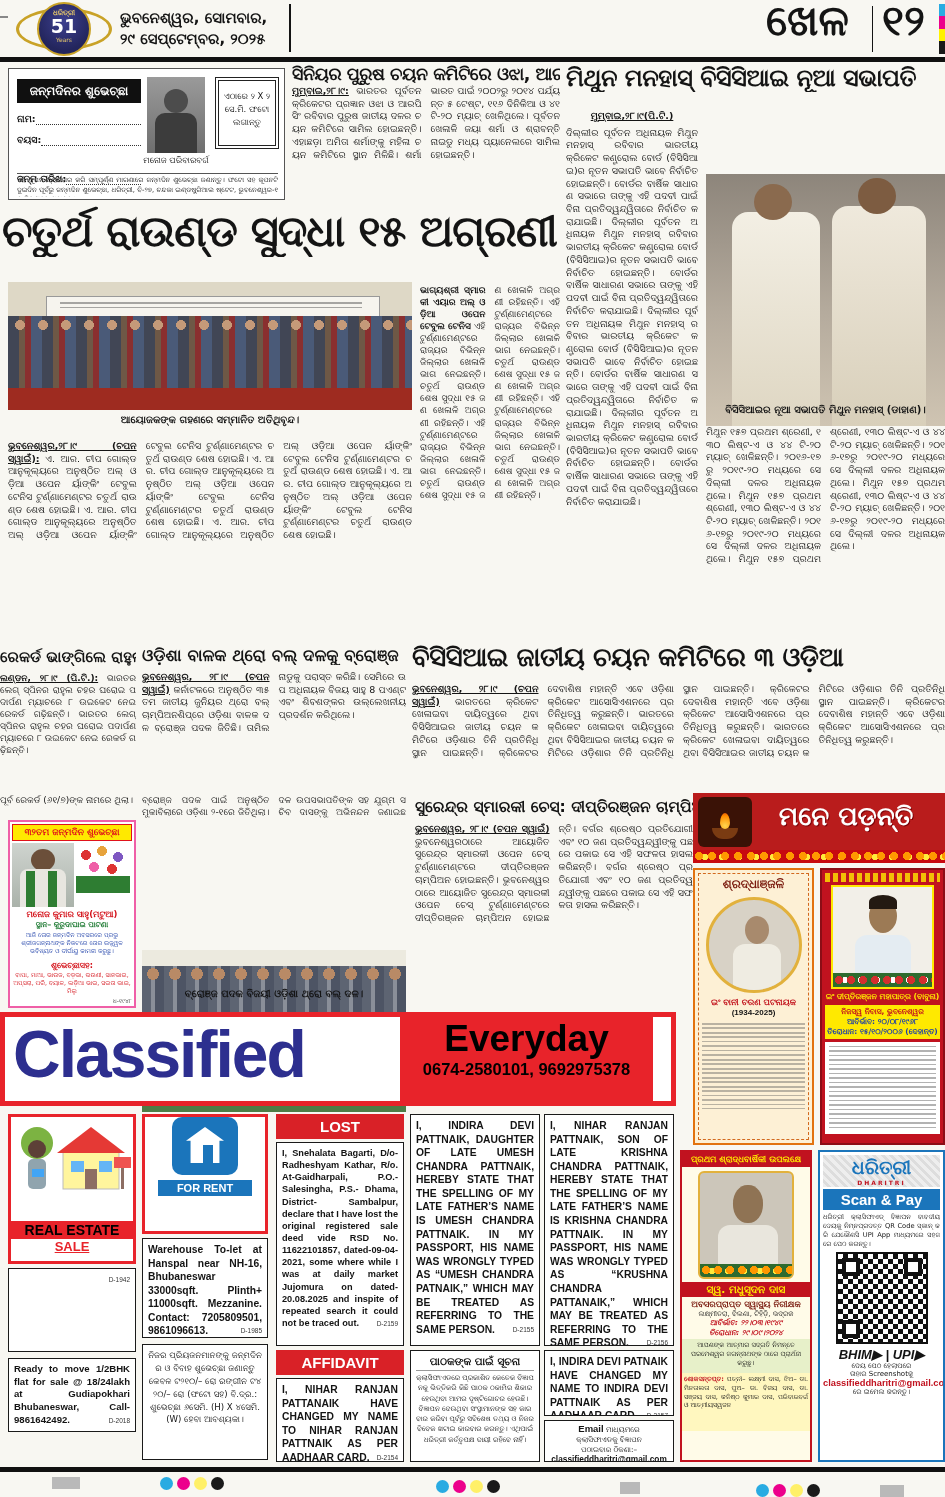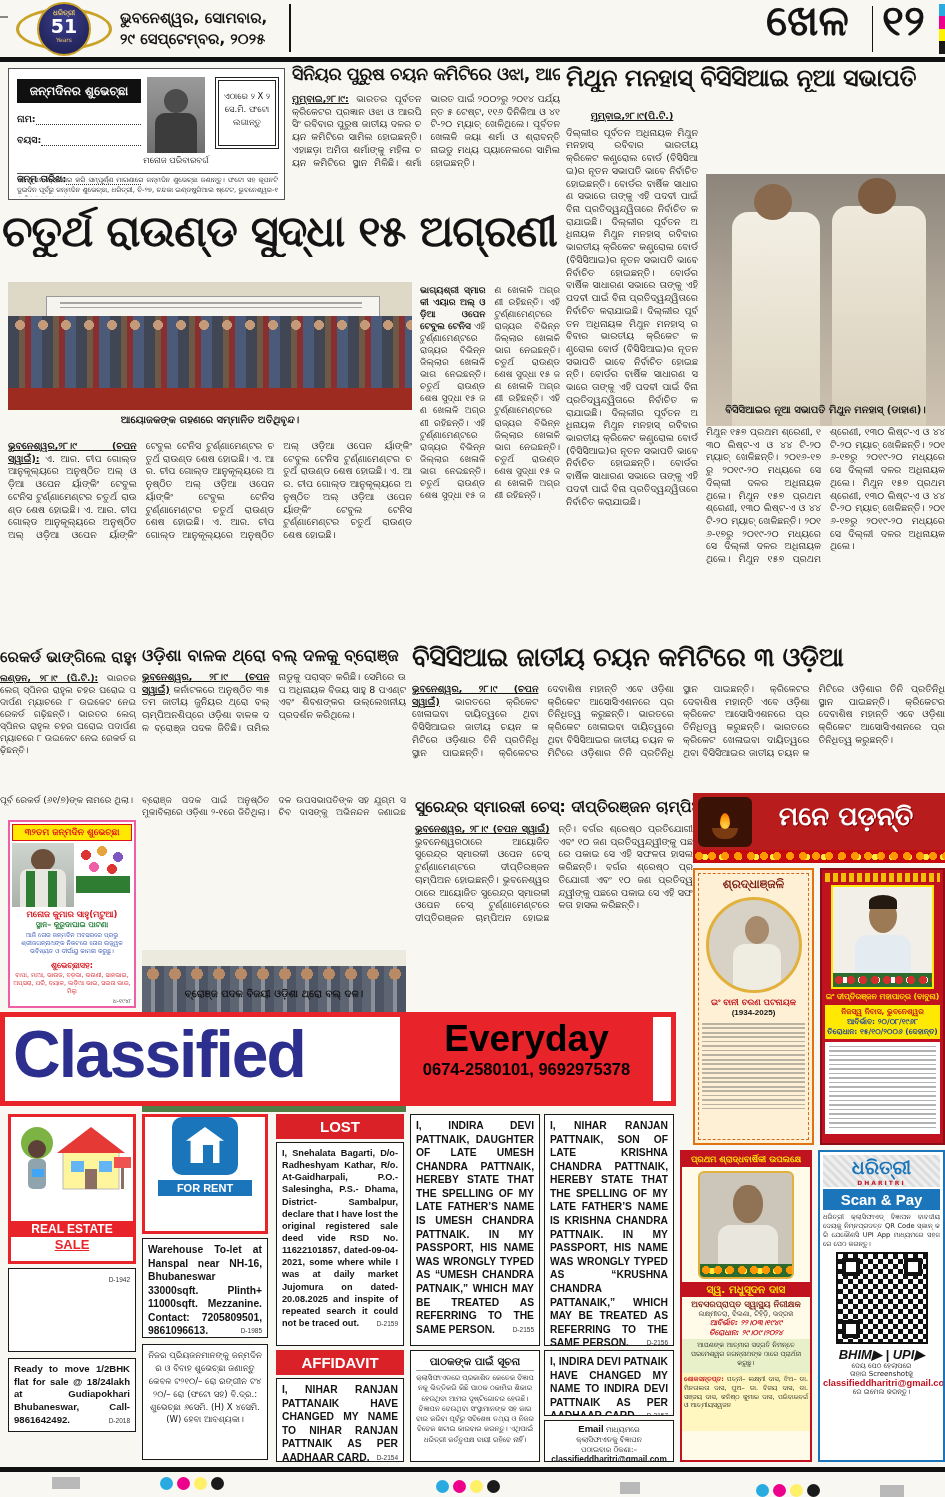--- a/index.html
+++ b/index.html
@@ -70,21 +70,21 @@
     <div class="abs" style="left:17px;top:12px;width:24px;height:24px;border-radius:50%;background:#4c4c4c"></div>
     <div class="abs" style="left:8px;top:36px;width:42px;height:40px;border-radius:10px 10px 0 0;background:#3c3c3c"></div>
   </figure>
   <figcaption class="abs ctr" style="left:128px;top:86px;width:78px;font-size:8.5px;line-height:1.2">ମନୋଜ ପରିବାରବର୍ଗ</figcaption>
   <div class="abs ctr" style="left:206px;top:8px;width:64px;height:72px;border:1px solid #222;box-shadow:inset 0 0 0 2px #fff,inset 0 0 0 3px #222;font-size:8.5px;padding:12px 5px;line-height:1.5;overflow:hidden">ଏଠାରେ ୨ X ୨ ସେ.ମି. ଫଟୋ ଲଗାନ୍ତୁ</div>
   <div class="abs" style="left:8px;top:104px;width:261px;height:24px;font-size:6.8px;line-height:1.4;border-top:1px solid #555;padding-top:2px;overflow:hidden;word-break:break-all;text-align:justify">ଏହି କୂପନ ବ୍ୟବହାର କରି ସମ୍ପୂର୍ଣ୍ଣ ମାଗଣାରେ ଜନ୍ମଦିନ ଶୁଭେଚ୍ଛା ଜଣାନ୍ତୁ। ଫଟୋ ସହ କୂପନଟି ଦୁଇଦିନ ପୂର୍ବରୁ ଜନ୍ମଦିନ ଶୁଭେଚ୍ଛା, ଧରିତ୍ରୀ, ବି-୨୭, ଚନ୍ଦକା ଇଣ୍ଡଷ୍ଟ୍ରିଆଲ ଷ୍ଟେଟ, ଭୁବନେଶ୍ୱର-୧୦ ଠିକଣାରେ ପଠାନ୍ତୁ।</div>
 </section>
 
 <article class="abs" style="left:292px;top:64px;width:268px;height:148px">
   <h2 class="nw" style="font-size:17.5px;letter-spacing:-.5px">ସିନିୟର ପୁରୁଷ ଚୟନ କମିଟିରେ ଓଝା, ଆରପି</h2>
-  <div class="news col2" style="height:116px;margin-top:8px">
+  <div class="news col2" style="height:116px;margin-top:0">
     <span class="dl">ମୁମ୍ବାଇ,୨୮।୯:</span>
     <span>ଭାରତର ପୂର୍ବତନ କ୍ରିକେଟର ପ୍ରଜ୍ଞାନ ଓଝା ଓ ଆରପି ସିଂ ରବିବାର ପୁରୁଷ ଜାତୀୟ ଦଳର ଚୟନ କମିଟିରେ ସାମିଲ ହୋଇଛନ୍ତି। ଏହାଛଡ଼ା ଅମିତା ଶର୍ମାଙ୍କୁ ମହିଳା ଚୟନ କମିଟିରେ ସ୍ଥାନ ମିଳିଛି।</span>
     <span>ଶର୍ମା ଭାରତ ପାଇଁ ୨୦୦୨ରୁ ୨୦୧୪ ପର୍ଯ୍ୟନ୍ତ ୫ ଟେଷ୍ଟ, ୧୧୬ ଦିନିକିଆ ଓ ୪୧ ଟି-୨୦ ମ୍ୟାଚ୍ ଖେଳିଥିଲେ। ପୂର୍ବତନ ଖେଳାଳି ଜୟା ଶର୍ମା ଓ ଶ୍ରାବନ୍ତି ନାଇଡୁ ମଧ୍ୟ ପ୍ୟାନେଲରେ ସାମିଲ ହୋଇଛନ୍ତି।</span>
   </div>
 </article>
 
 <article class="abs" style="left:566px;top:64px;width:379px;height:576px">
   <h1 class="nw" style="font-size:24px;letter-spacing:-.5px">ମିଥୁନ ମନହାସ୍ ବିସିସିଆଇ ନୂଆ ସଭାପତି</h1>
   <div class="abs news" style="left:0;top:46px;width:132px;height:530px">
     <div class="ctr" style="margin-bottom:4px"><span class="dl">ମୁମ୍ବାଇ,୨୮।୯(ପି.ଟି.)</span></div>
@@ -248,21 +248,21 @@
       <rect x="60" y="44" width="13" height="11" fill="#64b5f6"></rect>
       <rect x="88" y="44" width="13" height="11" fill="#64b5f6"></rect>
       <rect x="74" y="52" width="12" height="20" fill="#8d6e63"></rect>
       <circle cx="26" cy="32" r="9" fill="#5d4037"></circle>
       <rect x="17" y="42" width="18" height="30" rx="5" fill="#90a4ae"></rect>
       <rect x="21" y="52" width="12" height="8" fill="#42a5f5"></rect>
       <rect x="110" y="44" width="3" height="28" fill="#8d6e63"></rect>
       <rect x="103" y="40" width="17" height="11" fill="#ef5350"></rect>
     </svg>
   </figure>
-  <div class="ctr" style="background:#e8232a;color:#ffffff;font-family:'Liberation Sans',sans-serif;font-weight:700;font-size:12px;padding:1px 0">REAL ESTATE</div>
+  <div class="ctr" style="background:#e8232a;color:#000000;font-family:'Liberation Sans',sans-serif;font-weight:700;font-size:14px;padding:1px 0">REAL ESTATE</div>
   <div class="ctr" style="color:#e8232a;font-family:'Liberation Sans',sans-serif;font-weight:700;font-size:13px;text-decoration:underline">SALE</div>
 </aside>
 <div class="abs box" style="left:8px;top:1268px;width:128px;height:84px;font-size:8.6px;font-weight:700;line-height:1.35;text-align:justify;word-break:break-all">
   <span class="id">D-1942</span>
 </div>
 <div class="abs box eng" style="left:8px;top:1358px;width:128px;height:74px;font-size:9.6px">
   <span>Ready to move 1/2BHK flat for sale @ 18/24lakh at Gudiapokhari Bhubaneswar, Call- 9861642492.</span>
   <span class="id">D-2018</span>
 </div>
 

